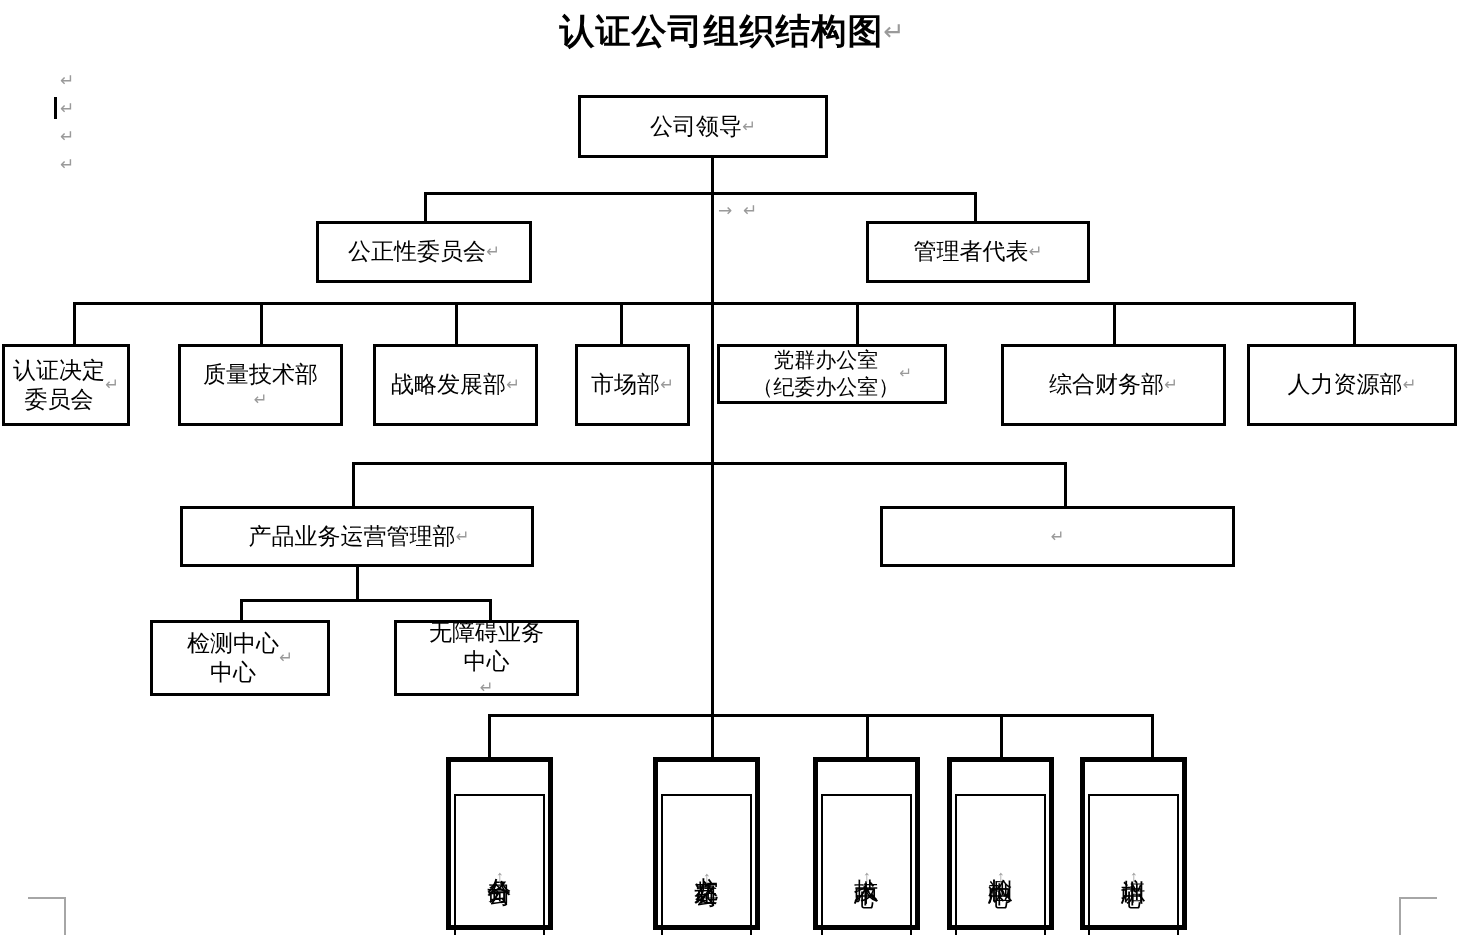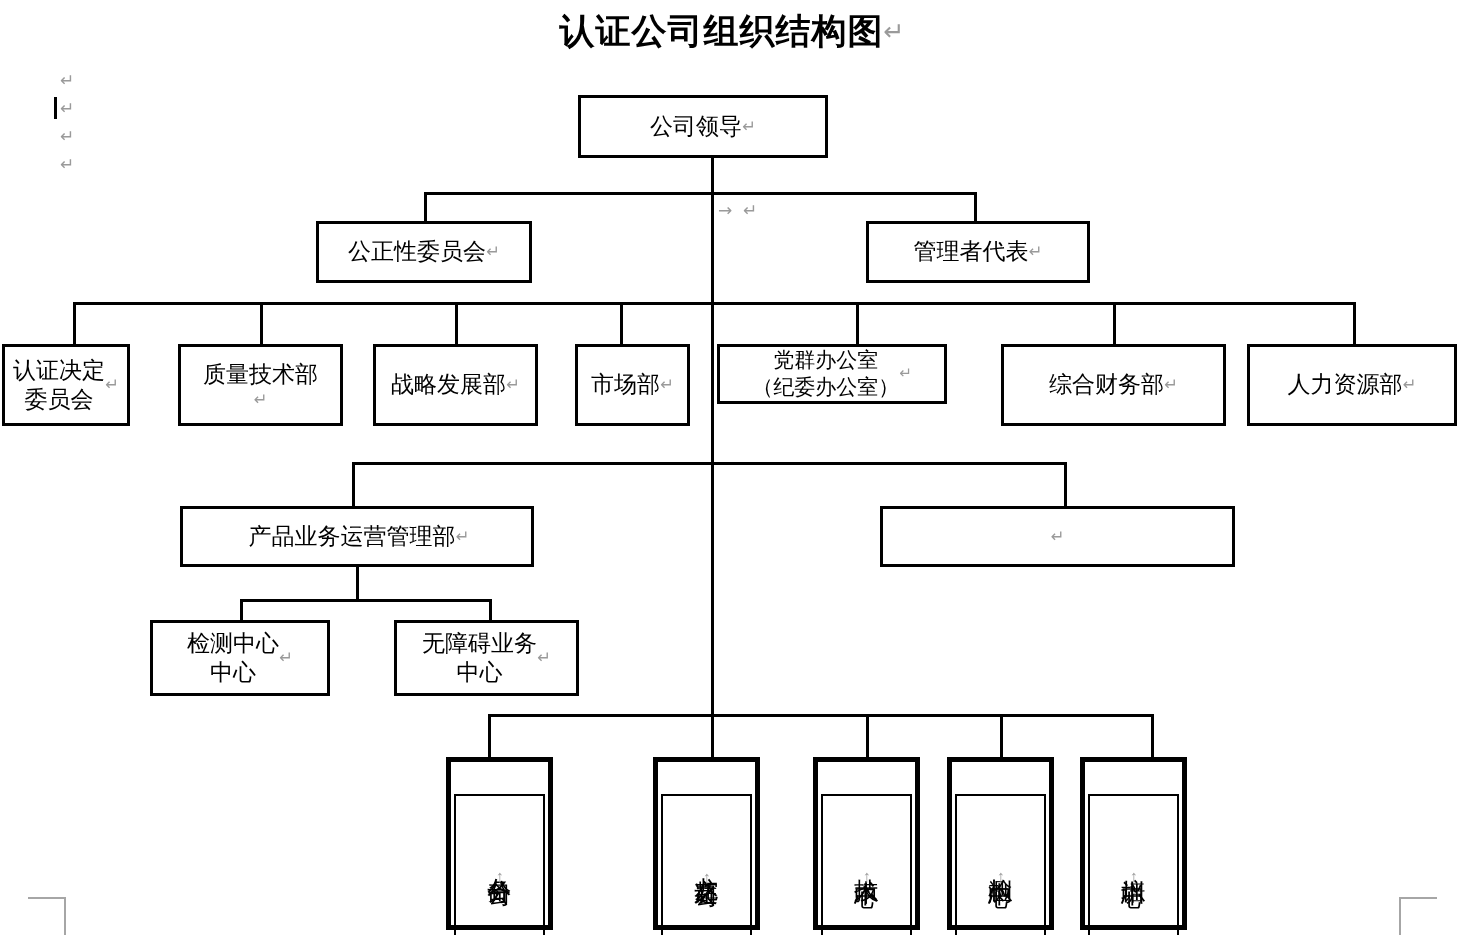--- a/index.html
+++ b/index.html
@@ -202,21 +202,21 @@
   <div class="node sm" style="left:717px; top:344px; width:230px; height:60px;"><span>党群办公室
 （纪委办公室）</span><span class="pilcrow">↵</span></div>
   <div class="node" style="left:1001px; top:344px; width:225px; height:82px;"><span>综合财务部</span><span class="pilcrow">↵</span></div>
   <div class="node" style="left:1247px; top:344px; width:210px; height:82px;"><span>人力资源部</span><span class="pilcrow">↵</span></div>
 
   <div class="node" style="left:180px; top:506px; width:354px; height:61px;padding-left:8px;"><span>产品业务运营管理部</span><span class="pilcrow">↵</span></div>
   <div class="node" style="left:880px; top:506px; width:355px; height:61px;"><span class="pilcrow">↵</span></div>
 
   <div class="node" style="left:150px; top:620px; width:180px; height:76px;"><span>检测中心
 中心</span><span class="pilcrow">↵</span></div>
-  <div class="node" style="left:394px; top:620px; width:185px; height:76px;"><span>无障碍业务
+  <div class="node" style="left:394px; top:620px; width:185px; height:76px;flex-direction:column;"><span>无障碍业务
 中心</span><span class="pilcrow">↵</span></div>
 
   <div class="node vert" style="left:446px; top:757px; width:107px; height:173px;">
     <div class="inner"><span class="vtext"><span>各分公司</span><span class="pilcrow-up">↑</span></span></div>
   </div>
   <div class="node vert" style="left:653px; top:757px; width:107px; height:173px;">
     <div class="inner"><span class="vtext"><span>龙之辉公司</span><span class="pilcrow-up">↑</span></span></div>
   </div>
   <div class="node vert" style="left:813px; top:757px; width:107px; height:173px;">
     <div class="inner"><span class="vtext"><span>技术中心</span><span class="pilcrow-up">↑</span></span></div>

